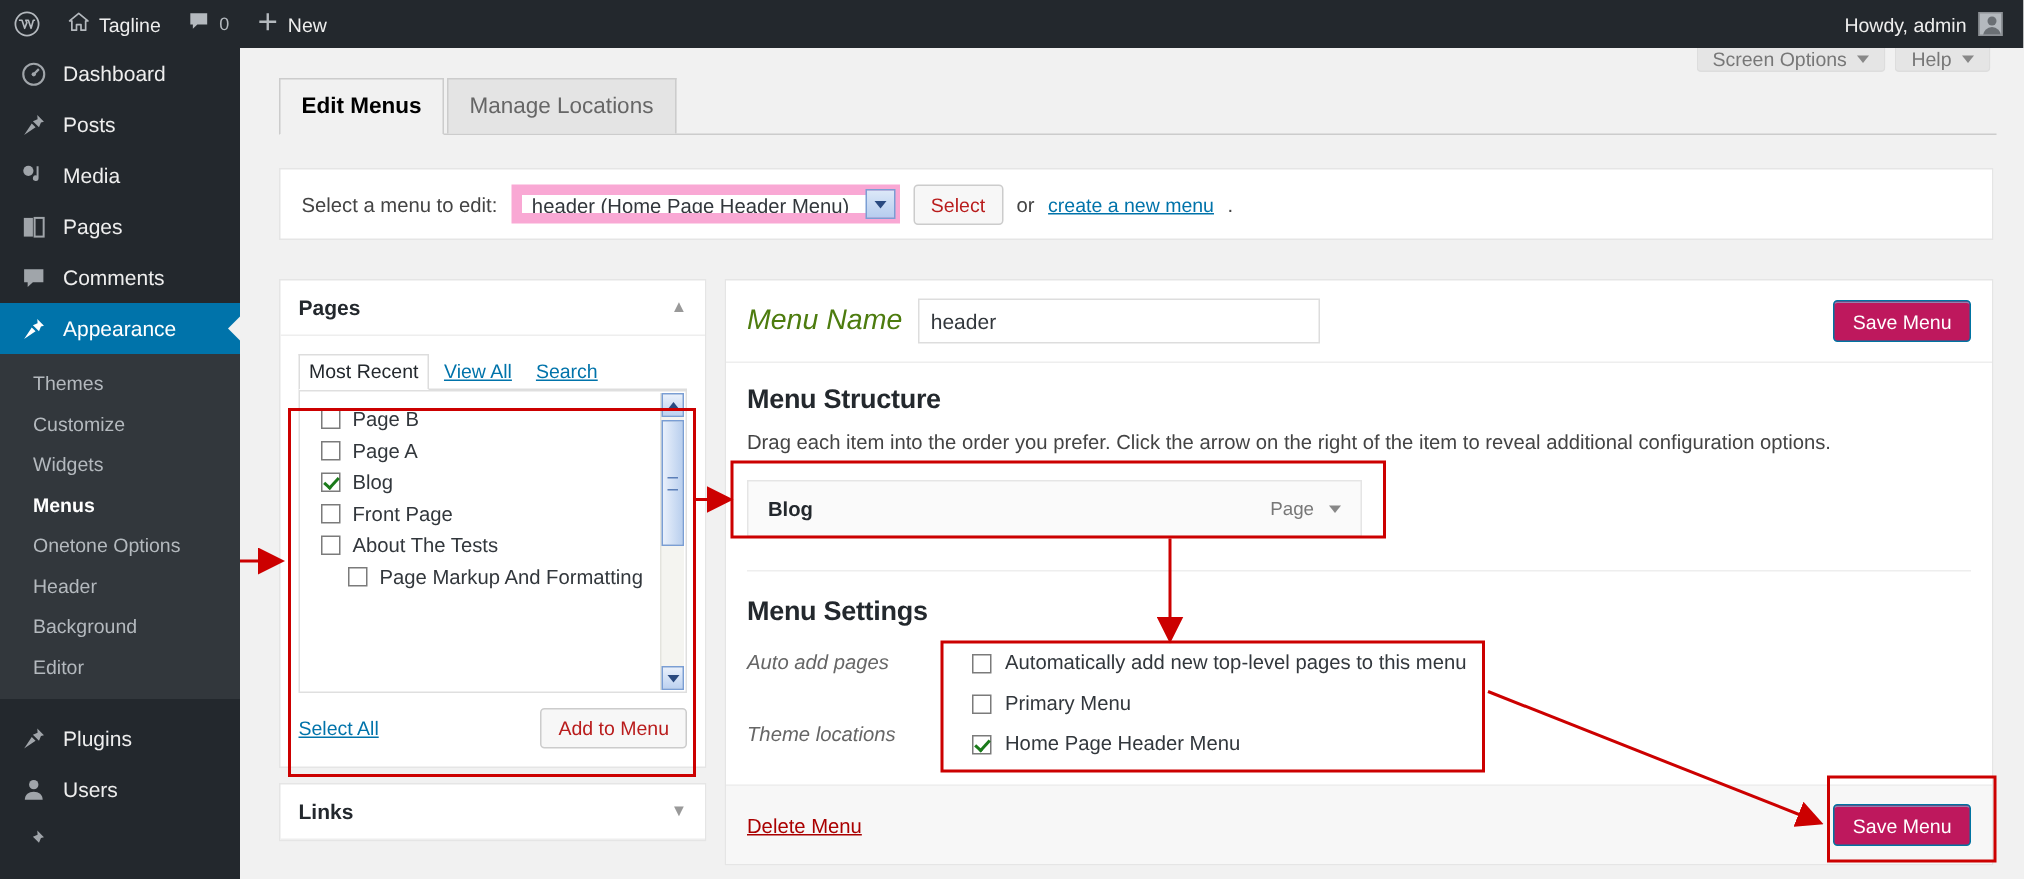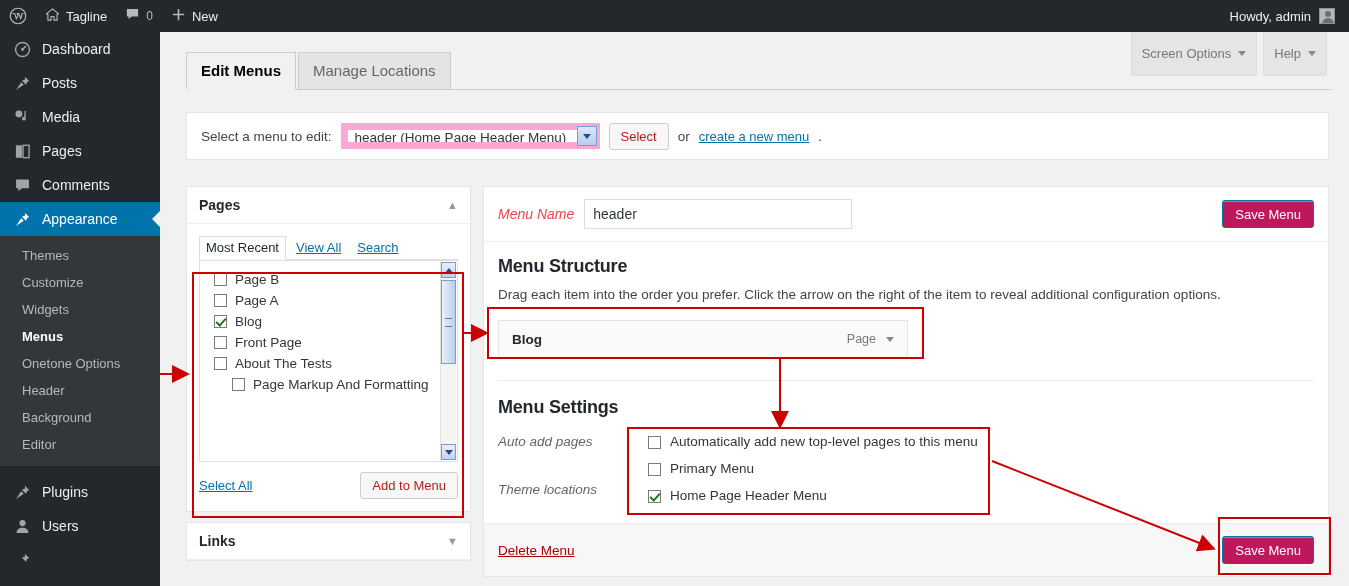--- a/index.html
+++ b/index.html
@@ -58,21 +58,21 @@
   
   .content{
     position:absolute; top:32px; left:160px; width:1189px; height:554px;
     background:#f1f1f1; overflow:hidden;
   }
   .screen-meta{
     position:absolute; top:0; right:22px; display:flex; height:28px;
   }
   .meta-btn{
     background:#e5e5e5; border:1px solid #ddd; border-top:none; border-radius:0 0 3px 3px;
-    padding:0 10px; height:44px; display:flex; align-items:center; gap:7px;
+    padding:0 10px; height:16px; display:flex; align-items:center; gap:7px;
     color:#777; font-size:13px;
   }
   .meta-btn + .meta-btn{ margin-left:6px; }
   .caret-dn{ width:0;height:0;border-left:4px solid transparent;border-right:4px solid transparent;border-top:5px solid #888; }
 
   .nav-tabs{
     position:absolute; top:20px; left:26px; display:flex; align-items:flex-end;
     height:38px; width:1145px; border-bottom:1px solid #ccc;
   }
   .nav-tab{
@@ -157,21 +157,21 @@
     background:linear-gradient(90deg,#e9f0fb,#b9cfee); border:1px solid #7a9ed4;
     display:flex;align-items:center;justify-content:center;
   }
   .sb-grip{ width:7px; height:9px; border-top:1px solid #5b7fb8; border-bottom:1px solid #5b7fb8; }
   .list-actions{ display:flex; align-items:center; justify-content:space-between; padding-top:10px; }
 
   
   .right-col{ position:absolute; top:186px; left:483px; width:846px; }
   .menu-edit{ background:#fff; border:1px solid #e5e5e5; }
   .me-head{ display:flex; align-items:center; padding:12px 14px; border-bottom:1px solid #eee; gap:10px; }
-  .me-label{ font-style:italic; color:#ef4444; font-size:14px; }
+  .me-label{ font-style:italic; color:#4d7c0f; font-size:19px; }
   .text-input{
     border:1px solid #ddd; height:30px; padding:0 8px; font-size:14px; color:#32373c;
     font-family:"Liberation Sans",sans-serif; width:268px; background:#fff;
   }
   .btn-primary{
     background:#be185d; border:1px solid #0074a2; border-radius:3px; color:#fff;
     height:28px; padding:0 12px; font-size:13px; font-family:"Liberation Sans",sans-serif;
     margin-left:auto; box-shadow:inset 0 1px 0 rgba(120,200,230,.6);
   }
   .me-body{ padding:14px; }

